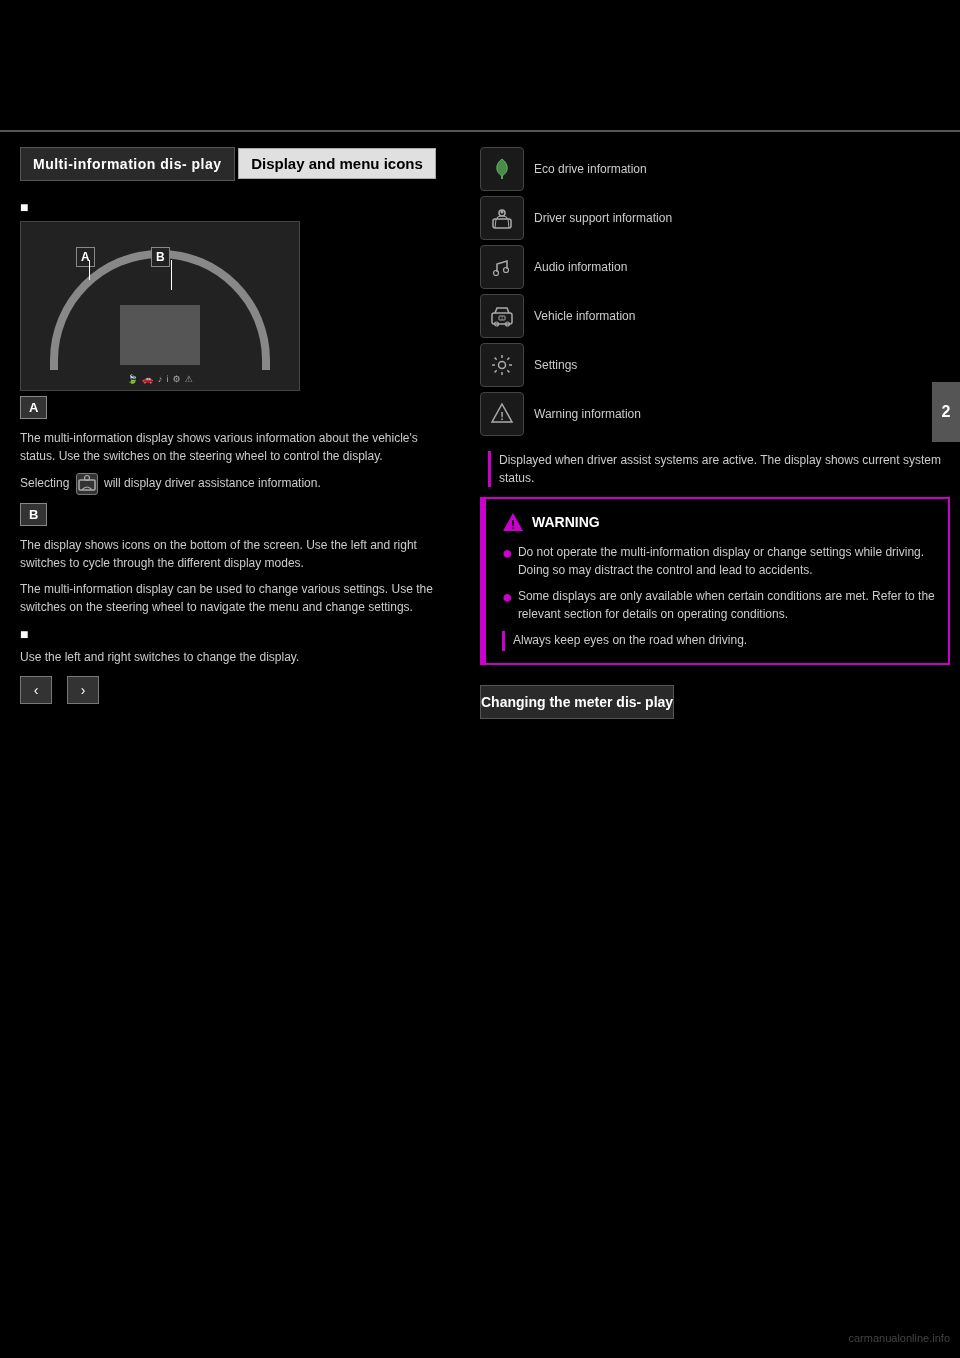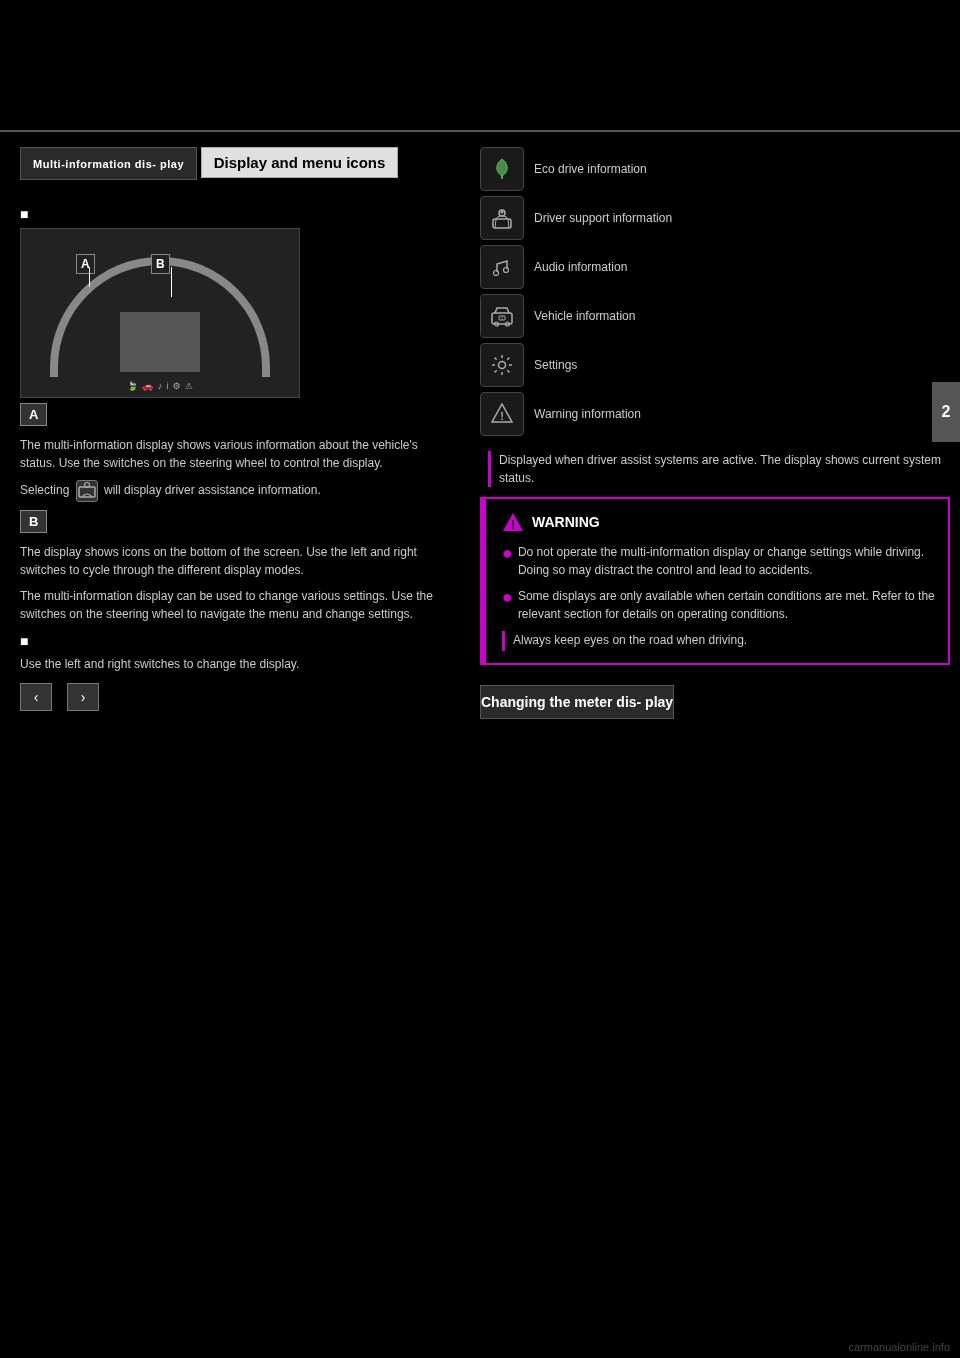--- a/index.html
+++ b/index.html
@@ -62,31 +62,31 @@
       background: #2a2a2a;
       border: 1px solid #555;
       padding: 8px 12px;
       margin-bottom: 10px;
       display: inline-block;
       width: auto;
     }
 
     .section-header-text {
       color: #fff;
-      font-size: 11px;
+      font-size: 14px;
       font-weight: bold;
       letter-spacing: 0.5px;
     }
 
     
     .display-icons-header {
       background: #e0e0e0;
       border: 1px solid #aaa;
       padding: 6px 12px;
-      margin-bottom: 28px;
+      margin-bottom: 20px;
       display: inline-block;
       text-align: center;
     }
 
     .display-icons-header-text {
       color: #000;
       font-size: 15px;
       font-weight: bold;
     }
 
@@ -372,21 +372,21 @@
       align-items: center;
       justify-content: center;
       color: #fff;
       font-size: 16px;
       font-weight: bold;
     }
 
     
     .watermark {
       position: absolute;
-      bottom: 5px;
+      bottom: 14px;
       right: 10px;
       color: #444;
       font-size: 11px;
     }
 
     .right-section-body {
       color: #ccc;
       font-size: 12px;
       line-height: 1.5;
     }

